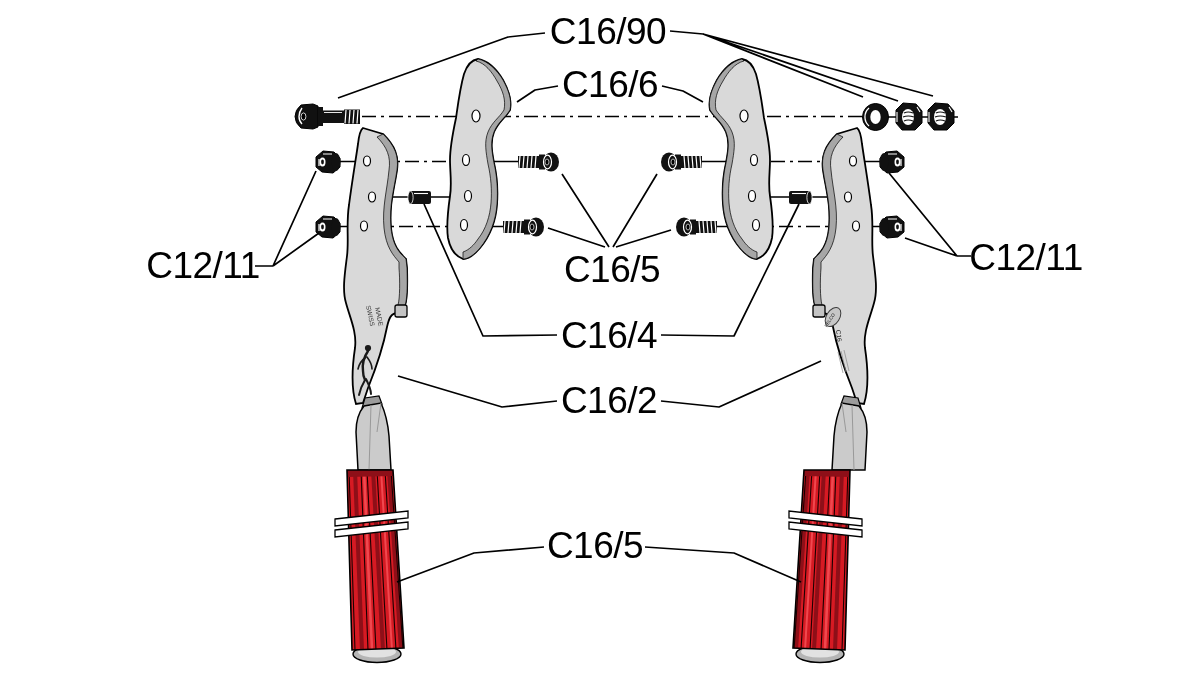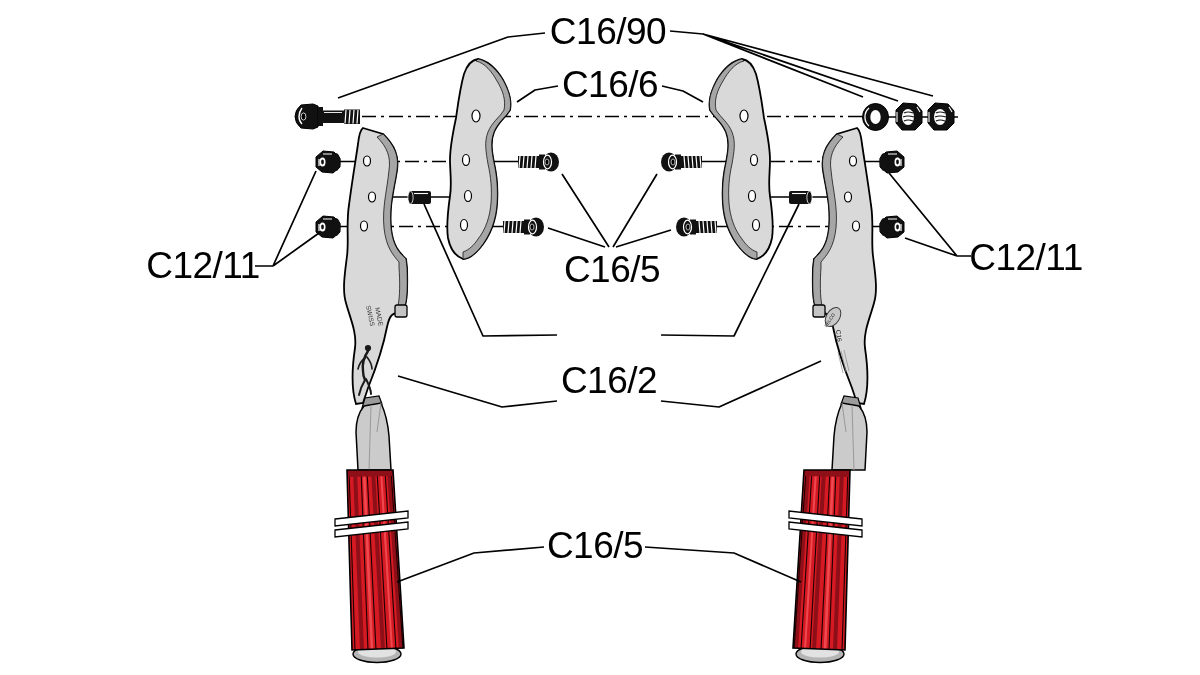--- a/index.html
+++ b/index.html
@@ -237,17 +237,18 @@
     <path class="ln" d="M544,547 L474,553 L397,582"></path>
     <path class="ln" d="M645,547 L734,553 L801,582"></path>
     <path class="ln" d="M971,256 L957,256 M957,256 L889,173 M957,256 L905,238"></path>
   </g>
 </svg>
 
 <div class="part-label" style="left:608px;top:31px">C16/90</div>
 <div class="part-label" style="left:610px;top:84px">C16/6</div>
 <div class="part-label" style="left:203px;top:265px">C12/11</div>
 <div class="part-label" style="left:612px;top:269px">C16/5</div>
-<div class="part-label" style="left:609px;top:380px">C16/2</div>
+<div class="part-label" style="left:609px;top:335px">C16/4</div>
+<div class="part-label" style="left:609px;top:400px">C16/2</div>
 <div class="part-label" style="left:595px;top:545px">C16/5</div>
 <div class="part-label" style="left:1026px;top:257px">C12/11</div>
 
 </div>
 
 </body></html>

